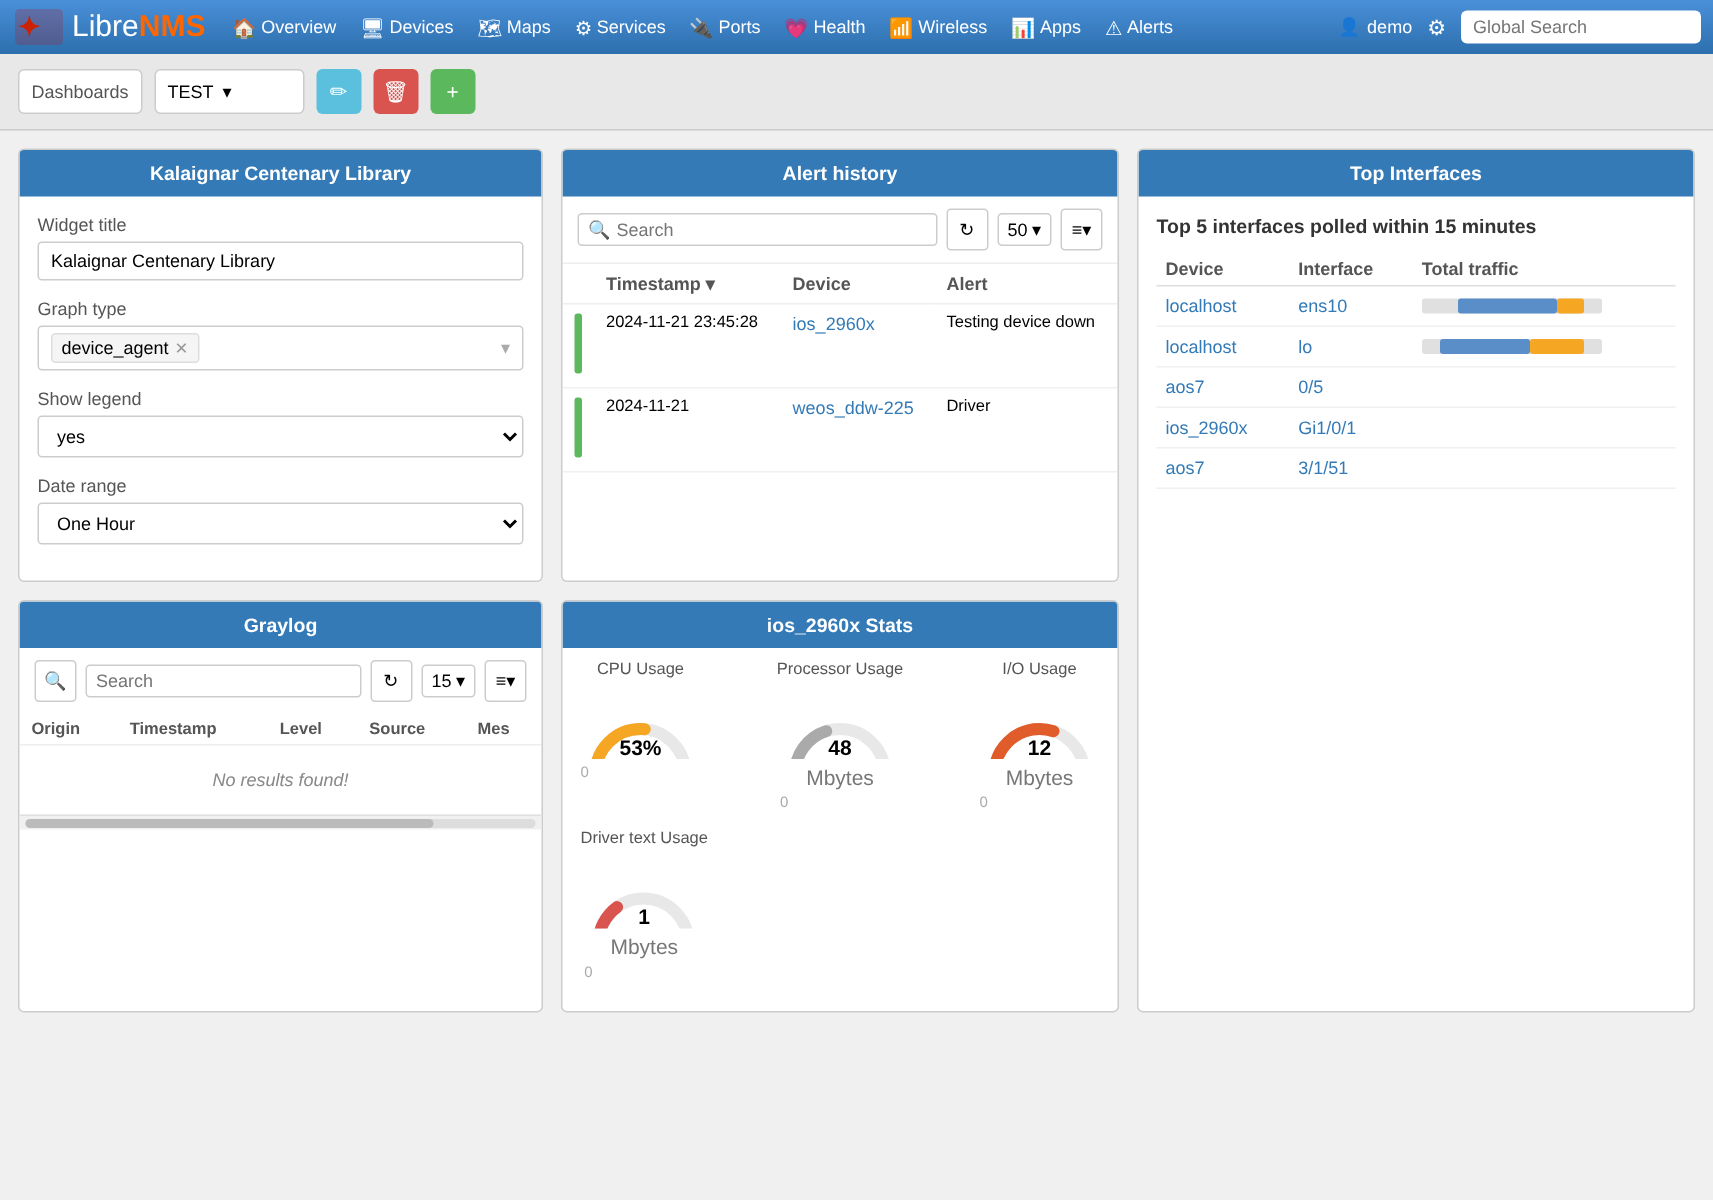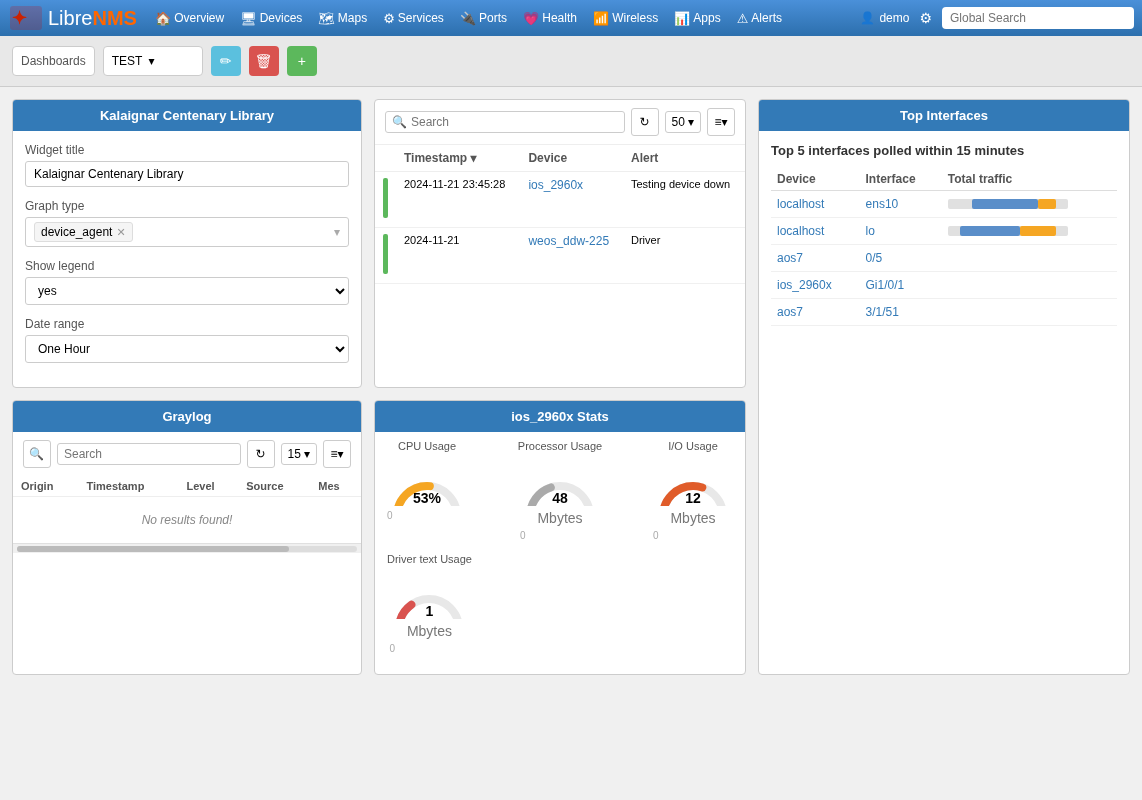--- a/index.html
+++ b/index.html
@@ -63,21 +63,21 @@
       font-size: 14px;
       cursor: pointer;
       padding: 0 4px;
     }
     .global-search {
       background: white;
       border: none;
       border-radius: 4px;
       padding: 4px 8px;
       font-size: 12px;
-      width: 192px;
+      width: 160px;
       color: #aaa;
     }
 
     
     .dash-toolbar {
       background: #e8e8e8;
       padding: 10px 12px;
       display: flex;
       align-items: center;
       gap: 8px;
@@ -560,20 +560,21 @@
           <option>One Hour</option>
           <option>Six Hours</option>
           <option>One Day</option>
           <option>One Week</option>
         </select>
       </div>
     </div>
   </div>
 
   <div class="widget-panel alert-panel">
+    <div class="widget-header">Alert history</div>
     <div class="alert-toolbar">
       <div class="search-box">
         <span style="color:#aaa; font-size:12px;">🔍</span>
         <input type="text" placeholder="Search" style="">
       </div>
       <button class="icon-btn">
         <span>↻</span>
       </button>
       <div class="count-select">
         <span>50</span>

